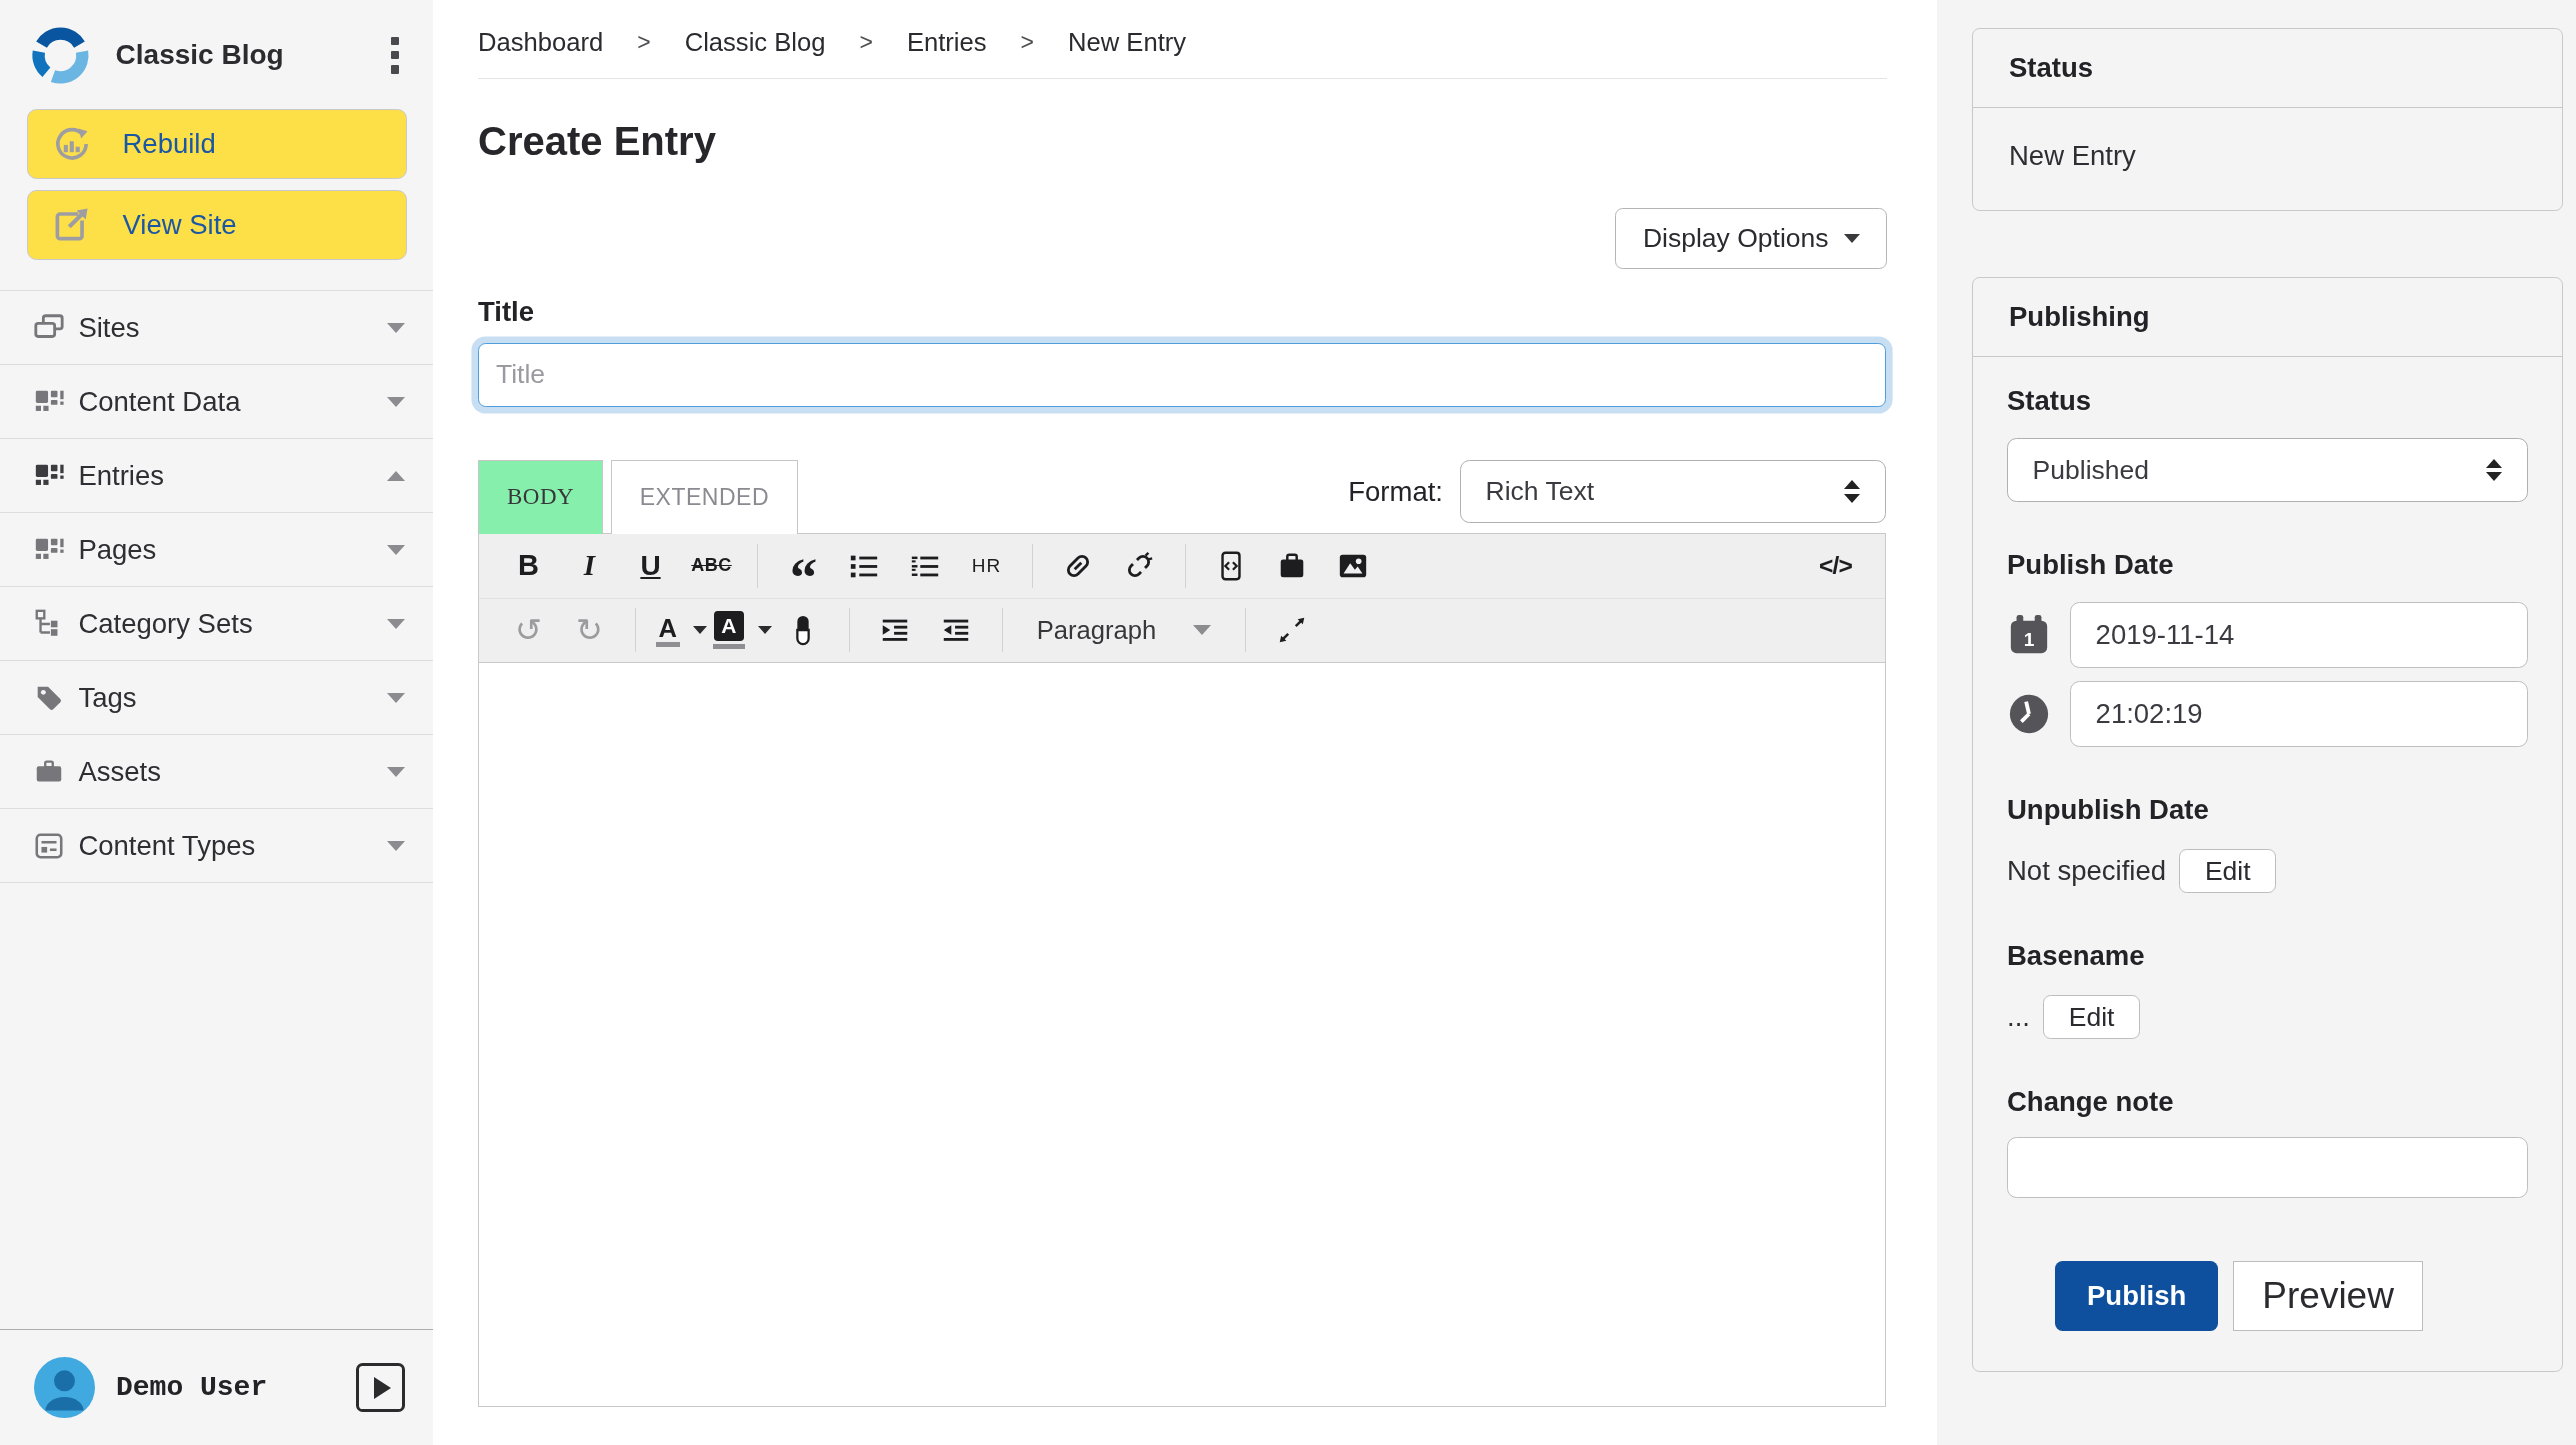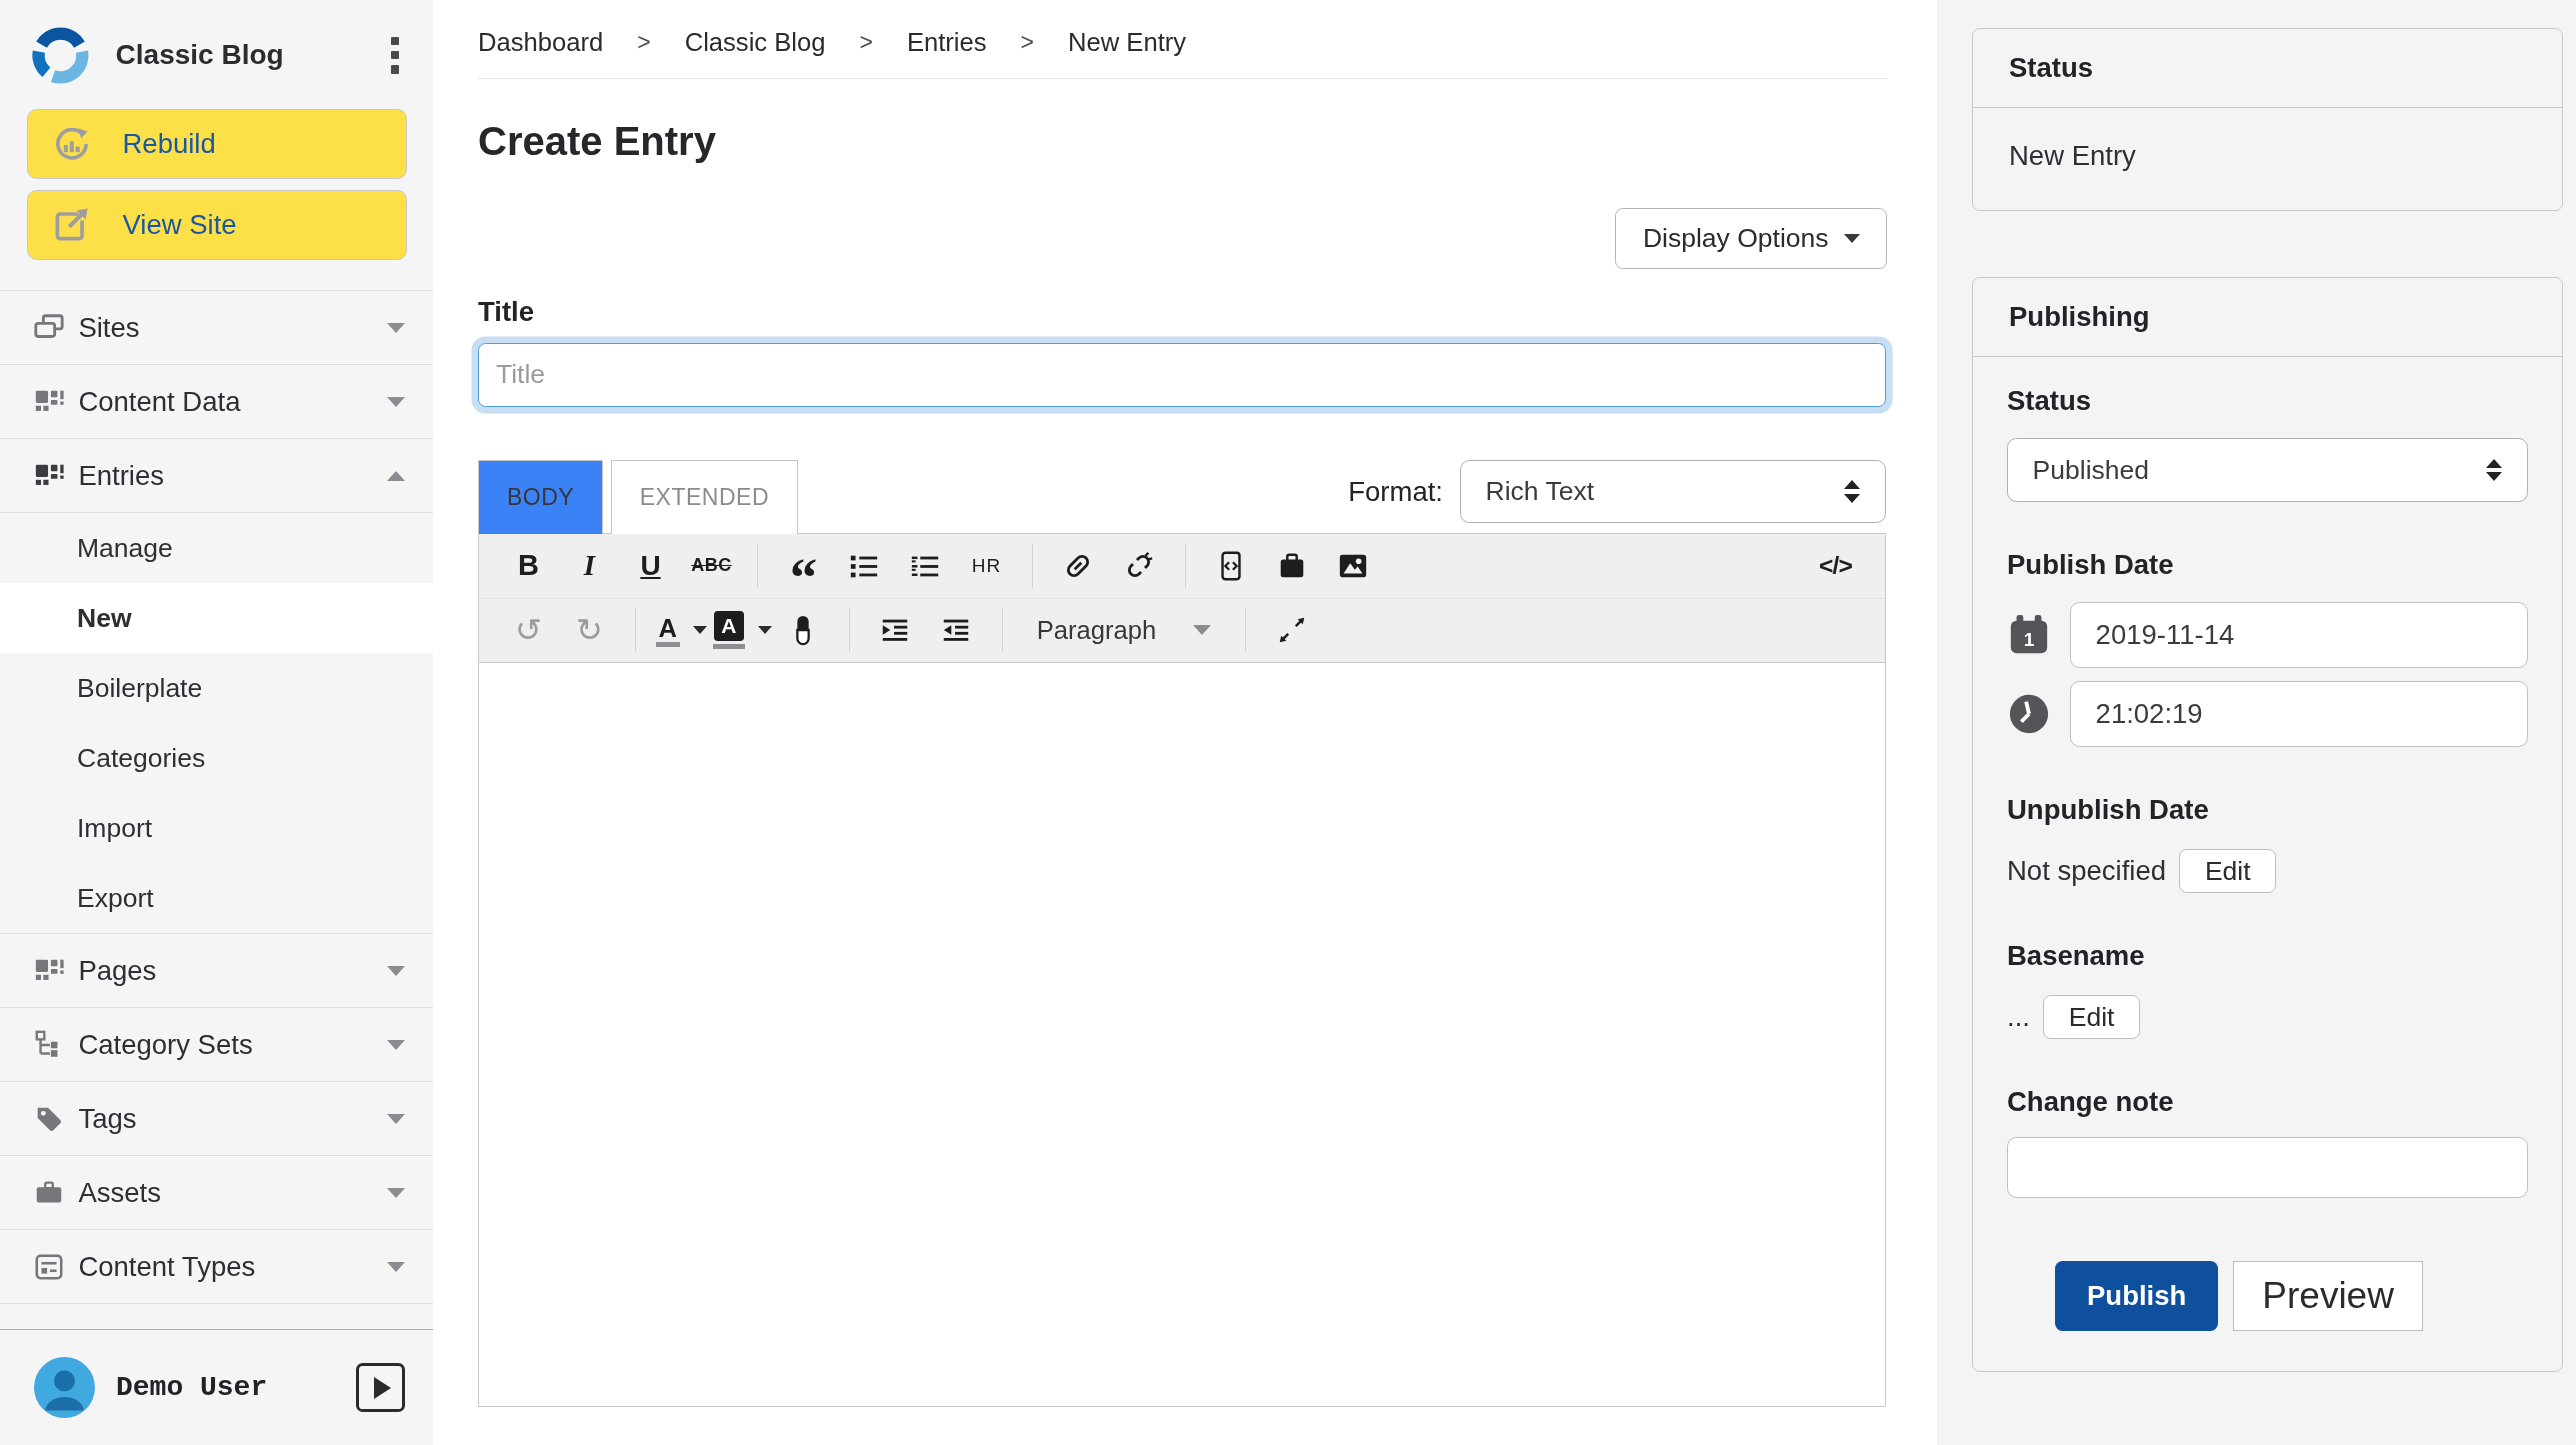--- a/index.html
+++ b/index.html
@@ -42,21 +42,21 @@
   .options-row { display:flex; justify-content:flex-end; margin-top:44px; }
   .display-options { height:61px; background:#fff; border:0.9px solid #b5b5b8; border-radius:7.6px; display:flex; align-items:center; padding:0 26.5px; font-size:26.5px; color:#2a2a2f; cursor:pointer; gap:15px; }
   .display-options .chev { border-left-width:8.5px; border-right-width:8.5px; border-top-width:9.5px; border-top-color:#3a3a3e; }
   .field-label { margin-top:26.5px; font-size:27.5px; font-weight:bold; color:#232327; }
   .title-input { margin-top:15px; width:1408px; height:64px; border:1.9px solid #4f9dda; border-radius:7.6px; box-shadow:0 0 0 6.6px rgba(96,163,221,0.35); font-size:26.5px; padding:0 17px; color:#333; outline:none; font-family:"Liberation Sans",sans-serif; }
   .title-input::placeholder { color:#9a9aa0; }
 
   .editor-wrap { margin-top:53px; width:1408px; }
   .tabs-row { display:flex; align-items:flex-end; }
   .tab { height:74px; display:flex; align-items:center; padding:0 28px; font-size:23px; letter-spacing:0.5px; border:0.9px solid #c6c6c9; border-bottom:none; margin-bottom:-0.9px; cursor:pointer; }
-  .tab.active { background:#3b82f6; color:#37373b; z-index:2; }
+  .tab.active { background:#86efac; color:#37373b; z-index:2;font-family:Liberation Serif, serif; }
   .tab.inactive { background:#ffffff; color:#8a8a90; margin-left:7.6px; }
   .format-zone { flex:1; display:flex; align-items:center; justify-content:flex-end; gap:17px; padding-bottom:9.5px; }
   .format-label { font-size:27.5px; color:#232327; }
   .select-box { height:63px; background:#fff; border:0.9px solid #b0b0b4; border-radius:9.5px; display:flex; align-items:center; padding:0 24.6px; font-size:26.5px; color:#3a3a40; cursor:pointer; }
   .select-box .val { flex:1; }
   .updown { display:flex; flex-direction:column; gap:4.7px; margin-left:23px; }
   .updown i { width:0; height:0; border-left:8.5px solid transparent; border-right:8.5px solid transparent; display:block; }
   .updown i.u { border-bottom:9.5px solid #222; }
   .updown i.d { border-top:9.5px solid #222; }
   .format-select { width:426px; }
@@ -179,28 +179,20 @@
             <rect x="29" y="5" width="3.5" height="9"></rect>
             <rect x="29" y="16.5" width="3.5" height="3.5"></rect>
             <rect x="3" y="21" width="5.5" height="5.5"></rect>
             <rect x="11" y="21" width="5.5" height="5.5"></rect>
             <rect x="19" y="15" width="7" height="5" rx="1"></rect>
           </svg>
       </span>
       <span class="mi-label">Entries</span>
       <span class="chev up"></span>
     </div>
-    <div class="submenu">
-      <div class="sub-item">Manage</div>
-      <div class="sub-item active">New</div>
-      <div class="sub-item">Boilerplate</div>
-      <div class="sub-item">Categories</div>
-      <div class="sub-item">Import</div>
-      <div class="sub-item">Export</div>
-    </div>
     <div class="menu-item">
       <span class="mi-icon">
         <svg viewBox="0 0 34 34" fill="#77777b">
             <rect x="3" y="5" width="13" height="13" rx="1.5"></rect>
             <rect x="19" y="5" width="7" height="7" rx="1"></rect>
             <rect x="29" y="5" width="3.5" height="9"></rect>
             <rect x="29" y="16.5" width="3.5" height="3.5"></rect>
             <rect x="3" y="21" width="5.5" height="5.5"></rect>
             <rect x="11" y="21" width="5.5" height="5.5"></rect>
             <rect x="19" y="15" width="7" height="5" rx="1"></rect>

